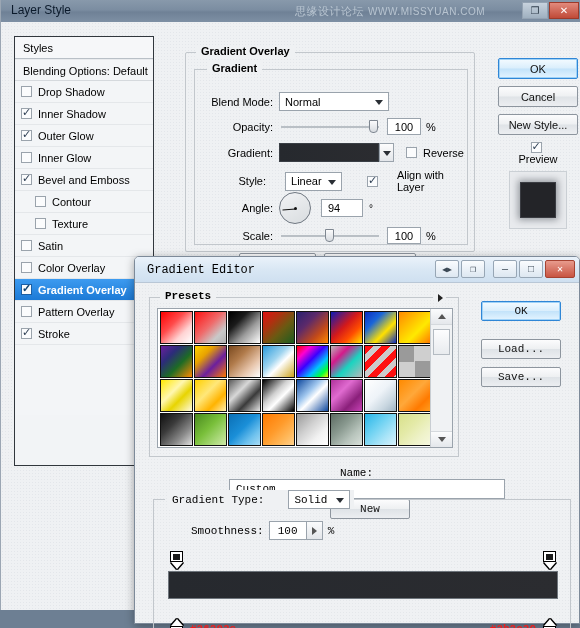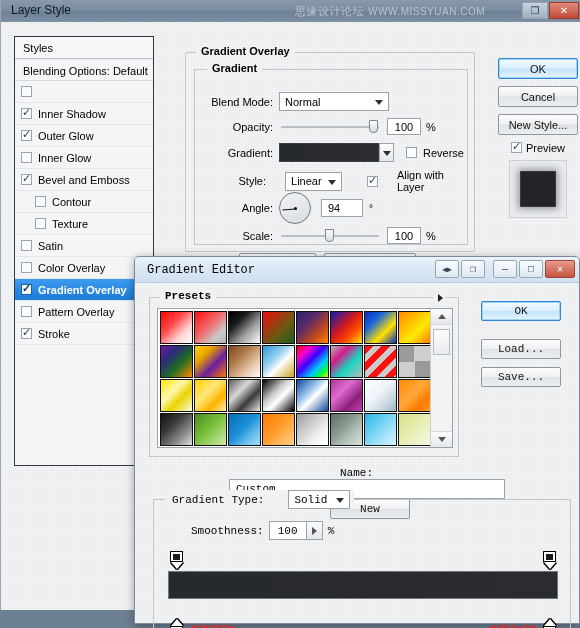--- a/index.html
+++ b/index.html
@@ -152,21 +152,21 @@
   }
   .btn.primary{
     border:1px solid #2f86d6;
     box-shadow:0 0 0 1px #9fd2f7 inset;
     background:linear-gradient(180deg,#f4fbff 0%,#daeefc 48%,#c3e3fa 52%,#e4f4ff 100%);
   }
 
   
   .side-btns{ position:absolute; left:497px; top:36px; width:80px; }
   .side-btns .btn{ width:80px; height:21px; margin-bottom:7px; }
-  .prev-row{ display:flex; justify-content:center; margin-top:1px;}
+  .prev-row{ display:flex; align-items:center; justify-content:center; margin-top:1px;flex-direction:column;}
   .prev-row .cb{ margin-right:4px; }
   .preview-box{
     width:58px; height:58px; margin:6px auto 0; background:#e9ebee;
     border:1px solid #cbd0d5; display:flex; align-items:center; justify-content:center;
   }
   .preview-chip{
     width:36px; height:36px; background:#232428; border:1px solid #3a3c42;
     box-shadow:0 0 7px 2px rgba(120,125,132,.75);
   }
 
@@ -308,20 +308,21 @@
     </div>
 
     <div class="ls-body">
 
       <div class="styles-panel">
         <div class="styles-head">Styles</div>
         <div class="styles-sub">Blending Options: Default</div>
         <div id="styles-list">
             <div class="st-row">
               <span class="cb"></span>
+              <span>Drop Shadow</span>
             </div>
             <div class="st-row">
               <span class="cb on"></span>
               <span>Inner Shadow</span>
             </div>
             <div class="st-row">
               <span class="cb on"></span>
               <span>Outer Glow</span>
             </div>
             <div class="st-row">

